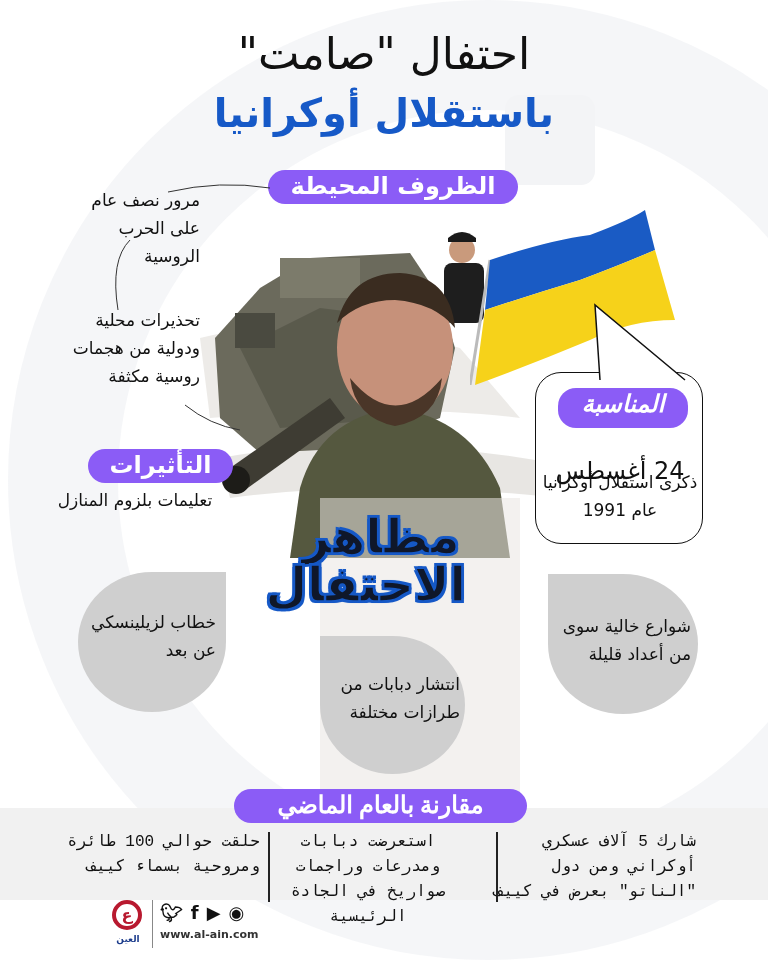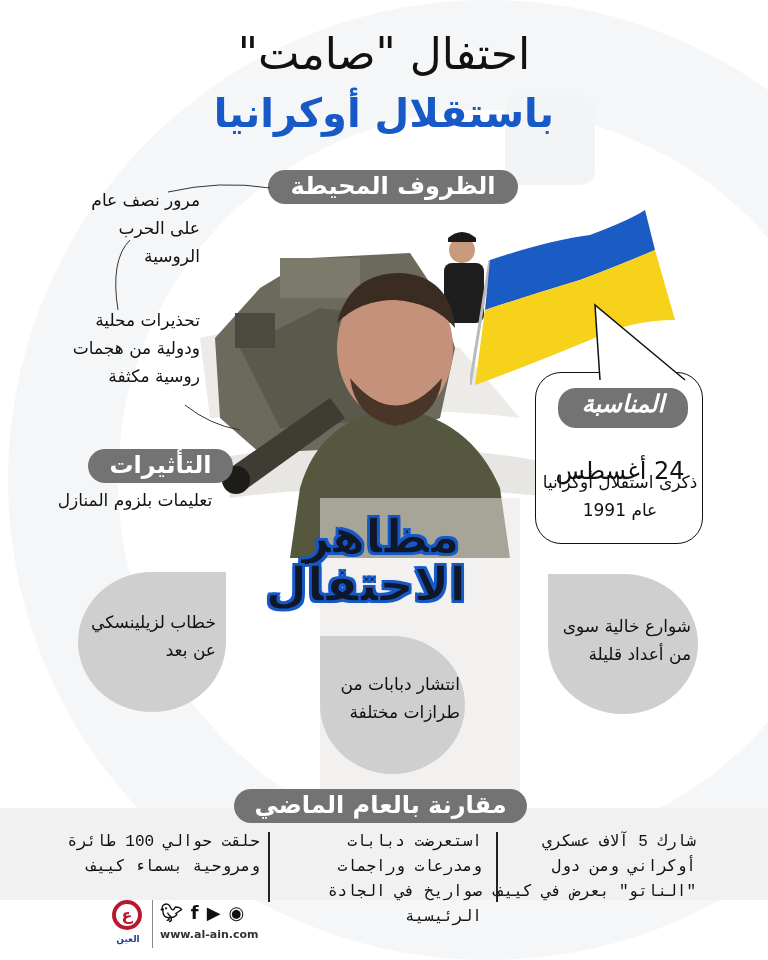--- a/index.html
+++ b/index.html
@@ -20,28 +20,28 @@
     font-size: 44px; font-weight: normal; color: #111;
     font-family: "DejaVu Sans", sans-serif;
   }
   .title-line2 {
     position: absolute; top: 90px; left: 0; width: 768px; text-align: center;
     font-size: 40px; font-weight: bold; color: #1659c7;
     font-family: "DejaVu Sans", sans-serif;
   }
 
   .pill {
-    position: absolute; background: #737373; color: #fff; font-weight: bold;
+    position: absolute; background: #8b5cf6; color: #fff; font-weight: bold;
     border-radius: 18px; text-align: center; line-height: 1;
     font-family: "DejaVu Sans", sans-serif;
   }
   .pill-context { top: 170px; left: 268px; width: 250px; height: 34px; font-size: 24px; padding-top: 4px; }
   .pill-effects { top: 449px; left: 88px; width: 145px; height: 34px; font-size: 24px; padding-top: 4px; }
   .pill-occasion { top: 388px; left: 558px; width: 130px; height: 40px; font-size: 24px; padding-top: 4px; font-style: italic; }
-  .pill-compare { top: 789px; left: 234px; width: 293px; height: 34px; font-size: 24px; padding-top: 4px; }
+  .pill-compare { top: 789px; left: 234px; width: 293px; height: 34px; font-size: 24px; padding-top: 4px; font-family: Liberation Serif, serif; }
 
   .text-block { position: absolute; font-size: 17px; line-height: 28px; color: #111; text-align: right; }
   .ctx1 { top: 186px; left: 90px; width: 110px; }
   .ctx2 { top: 306px; left: 60px; width: 140px; }
   .effects-text { top: 486px; left: 40px; width: 190px; font-size: 17px; text-align: center; }
 
   .connector { position: absolute; }
 
   .photo-area { position: absolute; left: 200px; top: 228px; width: 480px; height: 570px; }
 
@@ -72,21 +72,21 @@
   .drop-left-text { top: 608px; left: 86px; width: 130px; }
   .drop-mid-text { top: 670px; left: 325px; width: 135px; }
   .drop-right-text { top: 612px; left: 556px; width: 135px; }
 
   .compare-band {
     position: absolute; top: 808px; left: 0; width: 768px; height: 92px;
     background: #f1f1f1;
   }
   .compare-col { position: absolute; top: 830px; font-size: 16px; line-height: 25px; color: #111; text-align: right; font-family: Liberation Mono, monospace; }
   .cmp1 { left: 484px; width: 212px; }
-  .cmp2 { left: 282px; width: 200px; }
+  .cmp2 { left: 268px; width: 200px; text-align: center; }
   .cmp3 { left: 50px; width: 210px; }
   .vsep { position: absolute; top: 832px; width: 2px; height: 70px; background: #222; }
 
   .footer { position: absolute; top: 898px; left: 108px; width: 160px; height: 52px; direction: ltr; }
   .logo-circle {
     position: absolute; left: 4px; top: 2px; width: 30px; height: 30px; border-radius: 50%;
     border: 4px solid #b8192f; color: #b8192f; font-weight: bold; font-size: 16px; text-align: center; line-height: 22px;
   }
   .logo-word { position: absolute; left: 2px; top: 36px; width: 36px; font-size: 9px; color: #1c3c8c; text-align: center; font-weight: bold; }
   .footer-sep { position: absolute; left: 44px; top: 2px; width: 1px; height: 48px; background: #888; }

